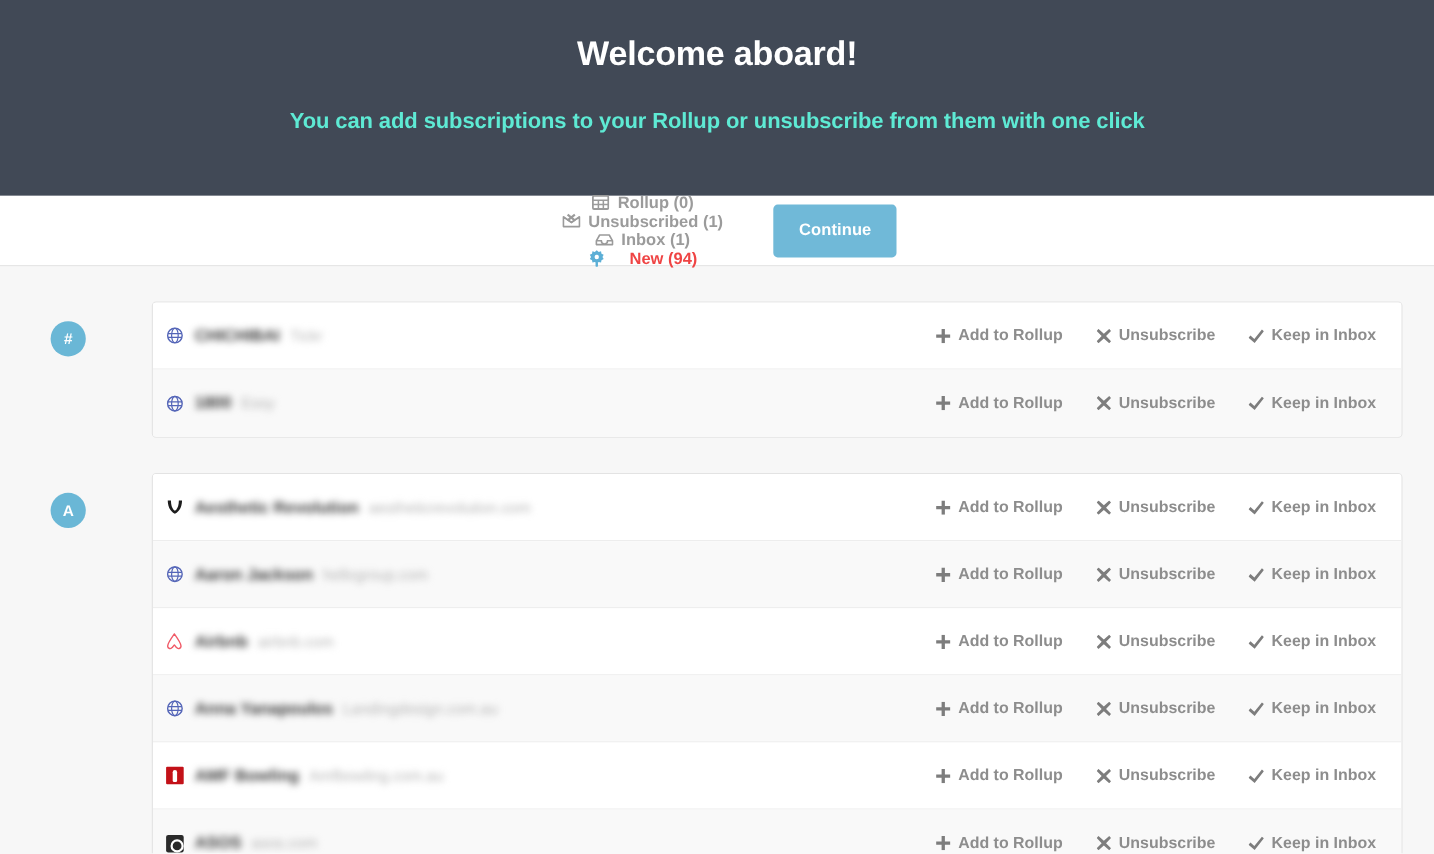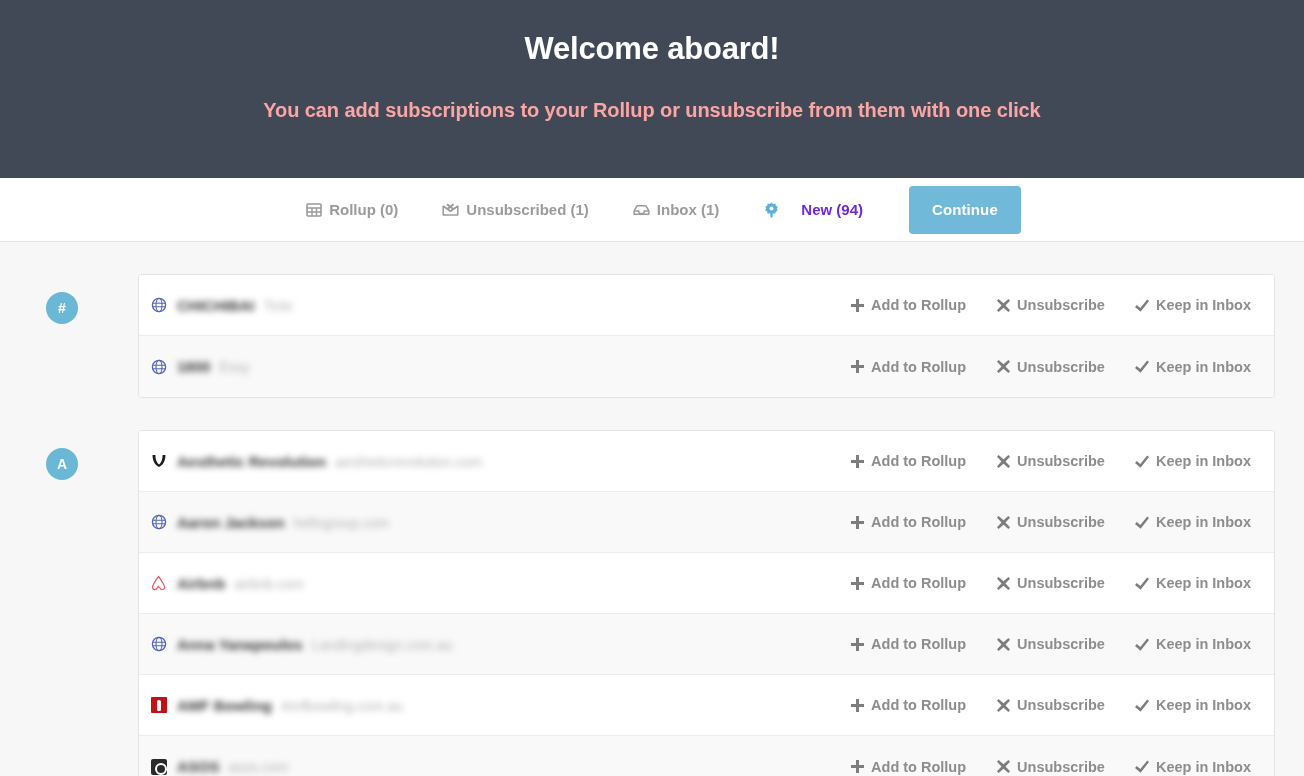--- a/index.html
+++ b/index.html
@@ -31,21 +31,21 @@
   .hero-title {
     color: #ffffff;
     font-size: 31px;
     font-weight: bold;
     line-height: 1.2;
     margin: 0 0 6px 0;
     letter-spacing: -0.2px;
     text-align: center;
   }
   .hero-sub {
-    color: #fca5a5;
+    color: #5eead4;
     font-size: 20px;
     font-weight: bold;
     margin: 26px 0 0 0;
     text-align: right;
     letter-spacing: -0.1px;
   }
 
   
   .navbar {
     height: 64px;
@@ -53,35 +53,36 @@
     border-bottom: 1px solid #e4e4e4;
     display: flex;
     align-items: center;
     justify-content: center;
     gap: 0;
     position: relative;
   }
   .nav-inner {
     display: flex;
     align-items: center;
+    flex-direction: column;
   }
   .nav-tab {
     display: flex;
     align-items: center;
     gap: 7px;
     font-size: 15px;
     font-weight: bold;
     color: #9b9b9b;
     cursor: pointer;
     padding: 0 22px;
     text-decoration: none;
     white-space: nowrap;
     user-select: none;
   }
-  .nav-tab.active { color: #6d28d9; gap: 21px; }
+  .nav-tab.active { color: #ef4444; gap: 21px; }
   .nav-ico {
     display: inline-flex;
     align-items: center;
     justify-content: center;
     width: 17px;
     height: 17px;
     flex: 0 0 auto;
   }
   .nav-ico svg { display: block; }
   .continue-btn {

